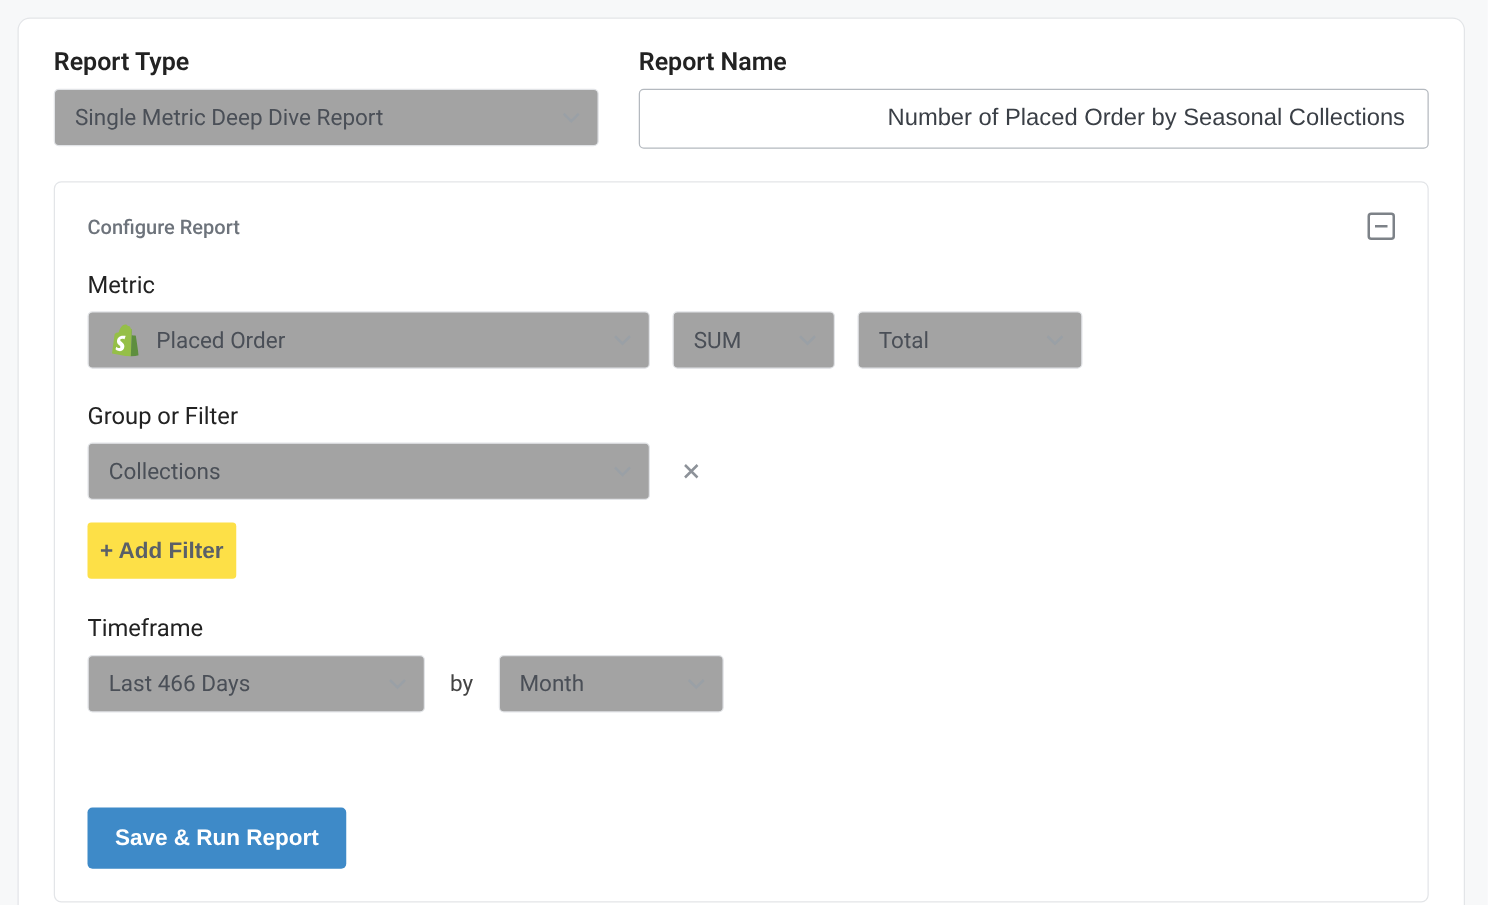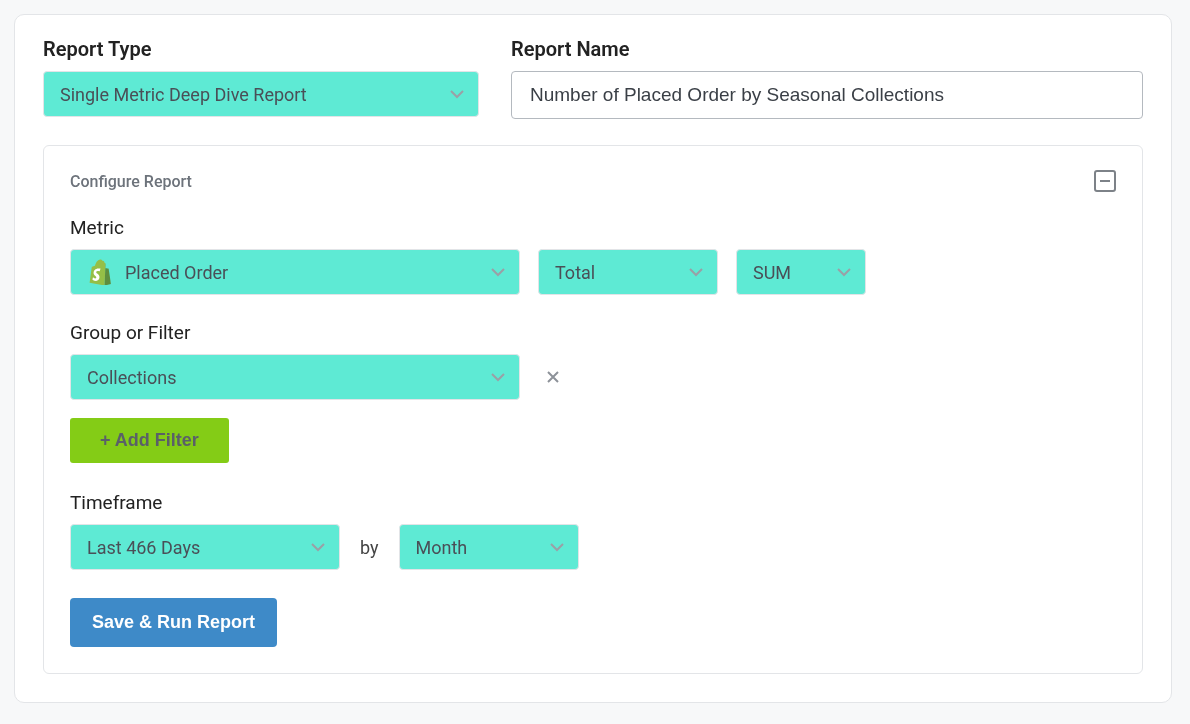--- a/index.html
+++ b/index.html
@@ -40,21 +40,21 @@
   .section-label {
     font-size: 19px;
     font-weight: 400;
     color: #222;
     margin-bottom: 10px;
   }
   .dropdown {
     position: relative;
     display: inline-flex;
     align-items: center;
-    background: #5eead4;
+    background: #a3a3a3;
     border: 1px solid #e2e4e7;
     border-radius: 4px;
     height: 46px;
     padding: 0 42px 0 16px;
     cursor: pointer;
     color: #4a4f57;
     font-size: 18px;
     width: 100%;
   }
   .dropdown .value { white-space: nowrap; overflow: hidden; text-overflow: ellipsis; }
@@ -67,20 +67,21 @@
   .caret svg { display: block; }
   .text-input {
     width: 100%;
     height: 48px;
     border: 1px solid #b4b9bf;
     border-radius: 4px;
     padding: 0 18px;
     font-size: 19px;
     color: #3a3f46;
     background: #fff;
+    text-align: right;
   }
   .configure {
     border: 1px solid #e3e5e8;
     border-radius: 6px;
     padding: 24px 26px 26px 26px;
   }
   .configure-head {
     display: flex;
     align-items: center;
     justify-content: space-between;
@@ -126,44 +127,45 @@
     width: 30px;
     display: flex;
     justify-content: center;
     color: #8d9299;
     cursor: pointer;
     font-size: 18px;
   }
   .add-filter {
     display: inline-flex;
     align-items: center;
-    background: #84cc16;
+    background: #fde047;
     border: none;
     border-radius: 3px;
-    padding: 12px 30px;
+    padding: 12px 10px;
     font-size: 18px;
     font-weight: 600;
     color: #5a6068;
     cursor: pointer;
     margin-bottom: 28px;
   }
   .by-label {
     font-size: 18px;
     color: #444;
     padding: 0 2px;
   }
   .save-btn {
     background: #3e8ac8;
     color: #fff;
     border: none;
     border-radius: 4px;
     padding: 14px 22px;
     font-size: 18px;
     font-weight: 600;
     cursor: pointer;
+    margin-top: 48px;
   }
 </style>
 </head>
 <body>
 
 <div class="outer">
   <div class="card">
 
     <div class="top-row">
       <div class="field type">
@@ -201,30 +203,30 @@
               <path d="M13.5 9.7l-0.9 2.7c0 0-0.8-0.4-1.8-0.4-1.5 0-1.6 0.9-1.6 1.2 0 1.3 3.3 1.8 3.3 4.8 0 2.3-1.5 3.9-3.5 3.9-2.4 0-3.6-1.5-3.6-1.5l0.6-2.1c0 0 1.2 1.1 2.3 1.1 0.7 0 1-0.5 1-0.9 0-1.7-2.7-1.7-2.7-4.4 0-2.3 1.6-4.5 4.9-4.5C13 9.4 13.5 9.7 13.5 9.7z" fill="#fff"></path>
             </svg>
           </span>
           <span class="value">Placed Order</span>
           <span class="caret">
             <svg width="14" height="10" viewBox="0 0 14 10">
                 <path d="M1 2 L7 8 L13 2" fill="none" stroke="#9aa0a6" stroke-width="2"></path>
               </svg>
           </span>
         </div>
+        <div class="dropdown sum-dd">
+          <span class="value">SUM</span>
+          <span class="caret">
+            <svg width="14" height="10" viewBox="0 0 14 10">
+                <path d="M1 2 L7 8 L13 2" fill="none" stroke="#9aa0a6" stroke-width="2"></path>
+              </svg>
+          </span>
+        </div>
         <div class="dropdown total-dd">
           <span class="value">Total</span>
-          <span class="caret">
-            <svg width="14" height="10" viewBox="0 0 14 10">
-                <path d="M1 2 L7 8 L13 2" fill="none" stroke="#9aa0a6" stroke-width="2"></path>
-              </svg>
-          </span>
-        </div>
-        <div class="dropdown sum-dd">
-          <span class="value">SUM</span>
           <span class="caret">
             <svg width="14" height="10" viewBox="0 0 14 10">
                 <path d="M1 2 L7 8 L13 2" fill="none" stroke="#9aa0a6" stroke-width="2"></path>
               </svg>
           </span>
         </div>
       </div>
 
       <div class="section-label">Group or Filter</div>
       <div class="row filter-row">

